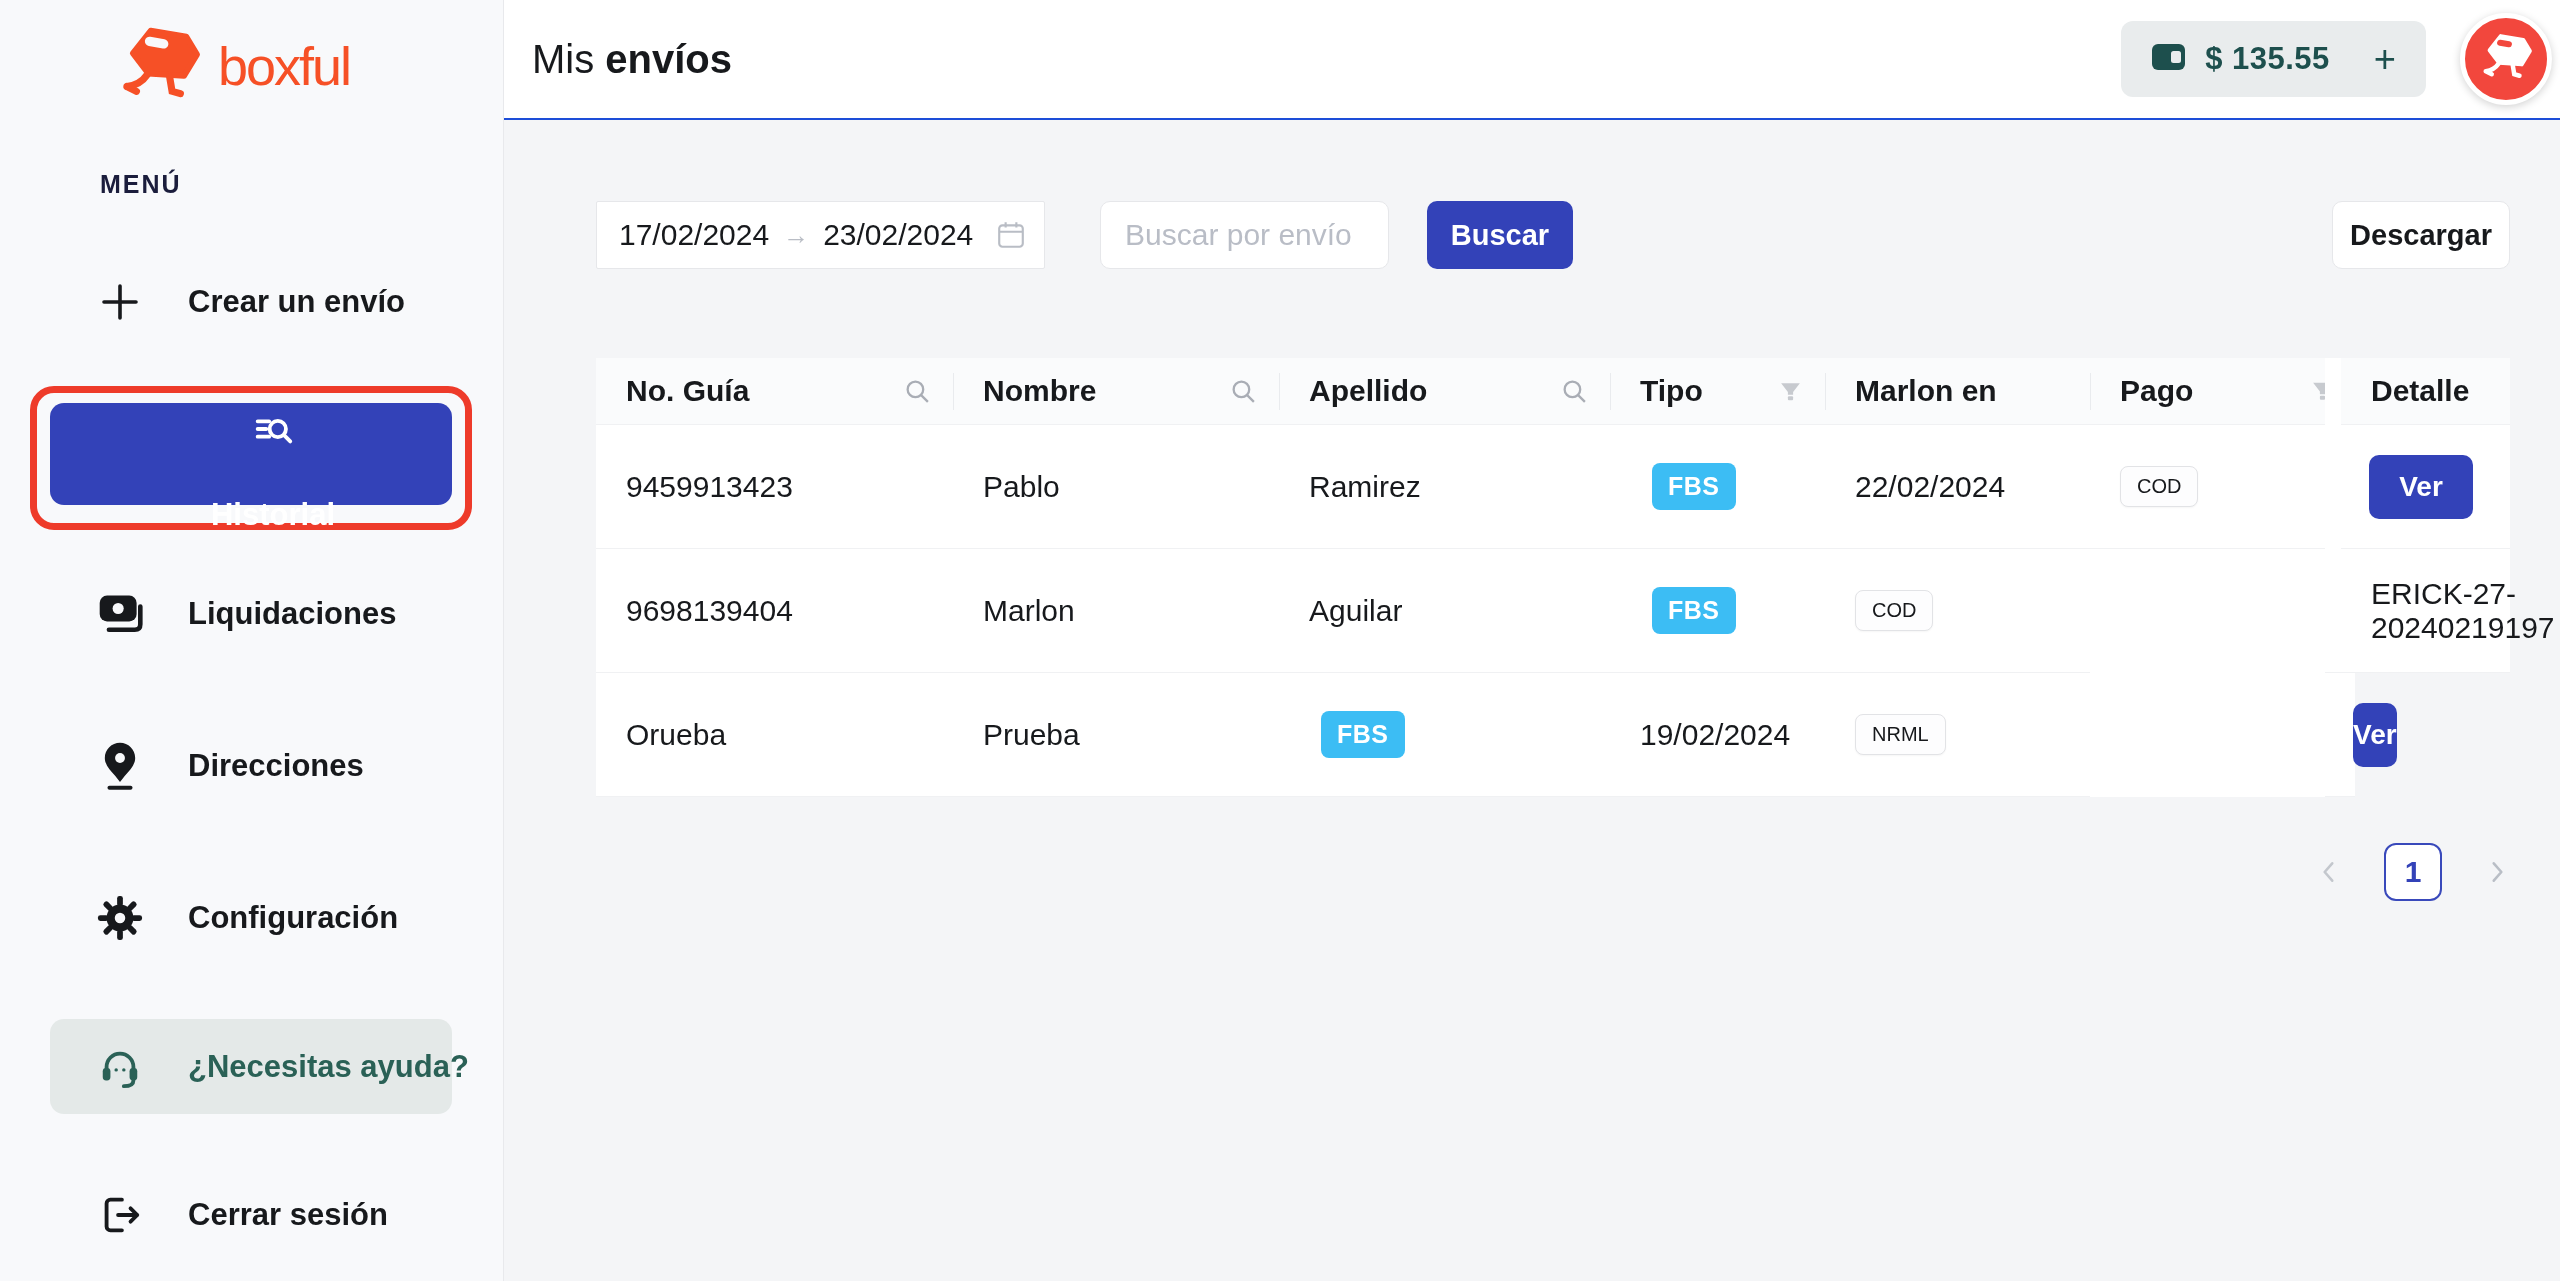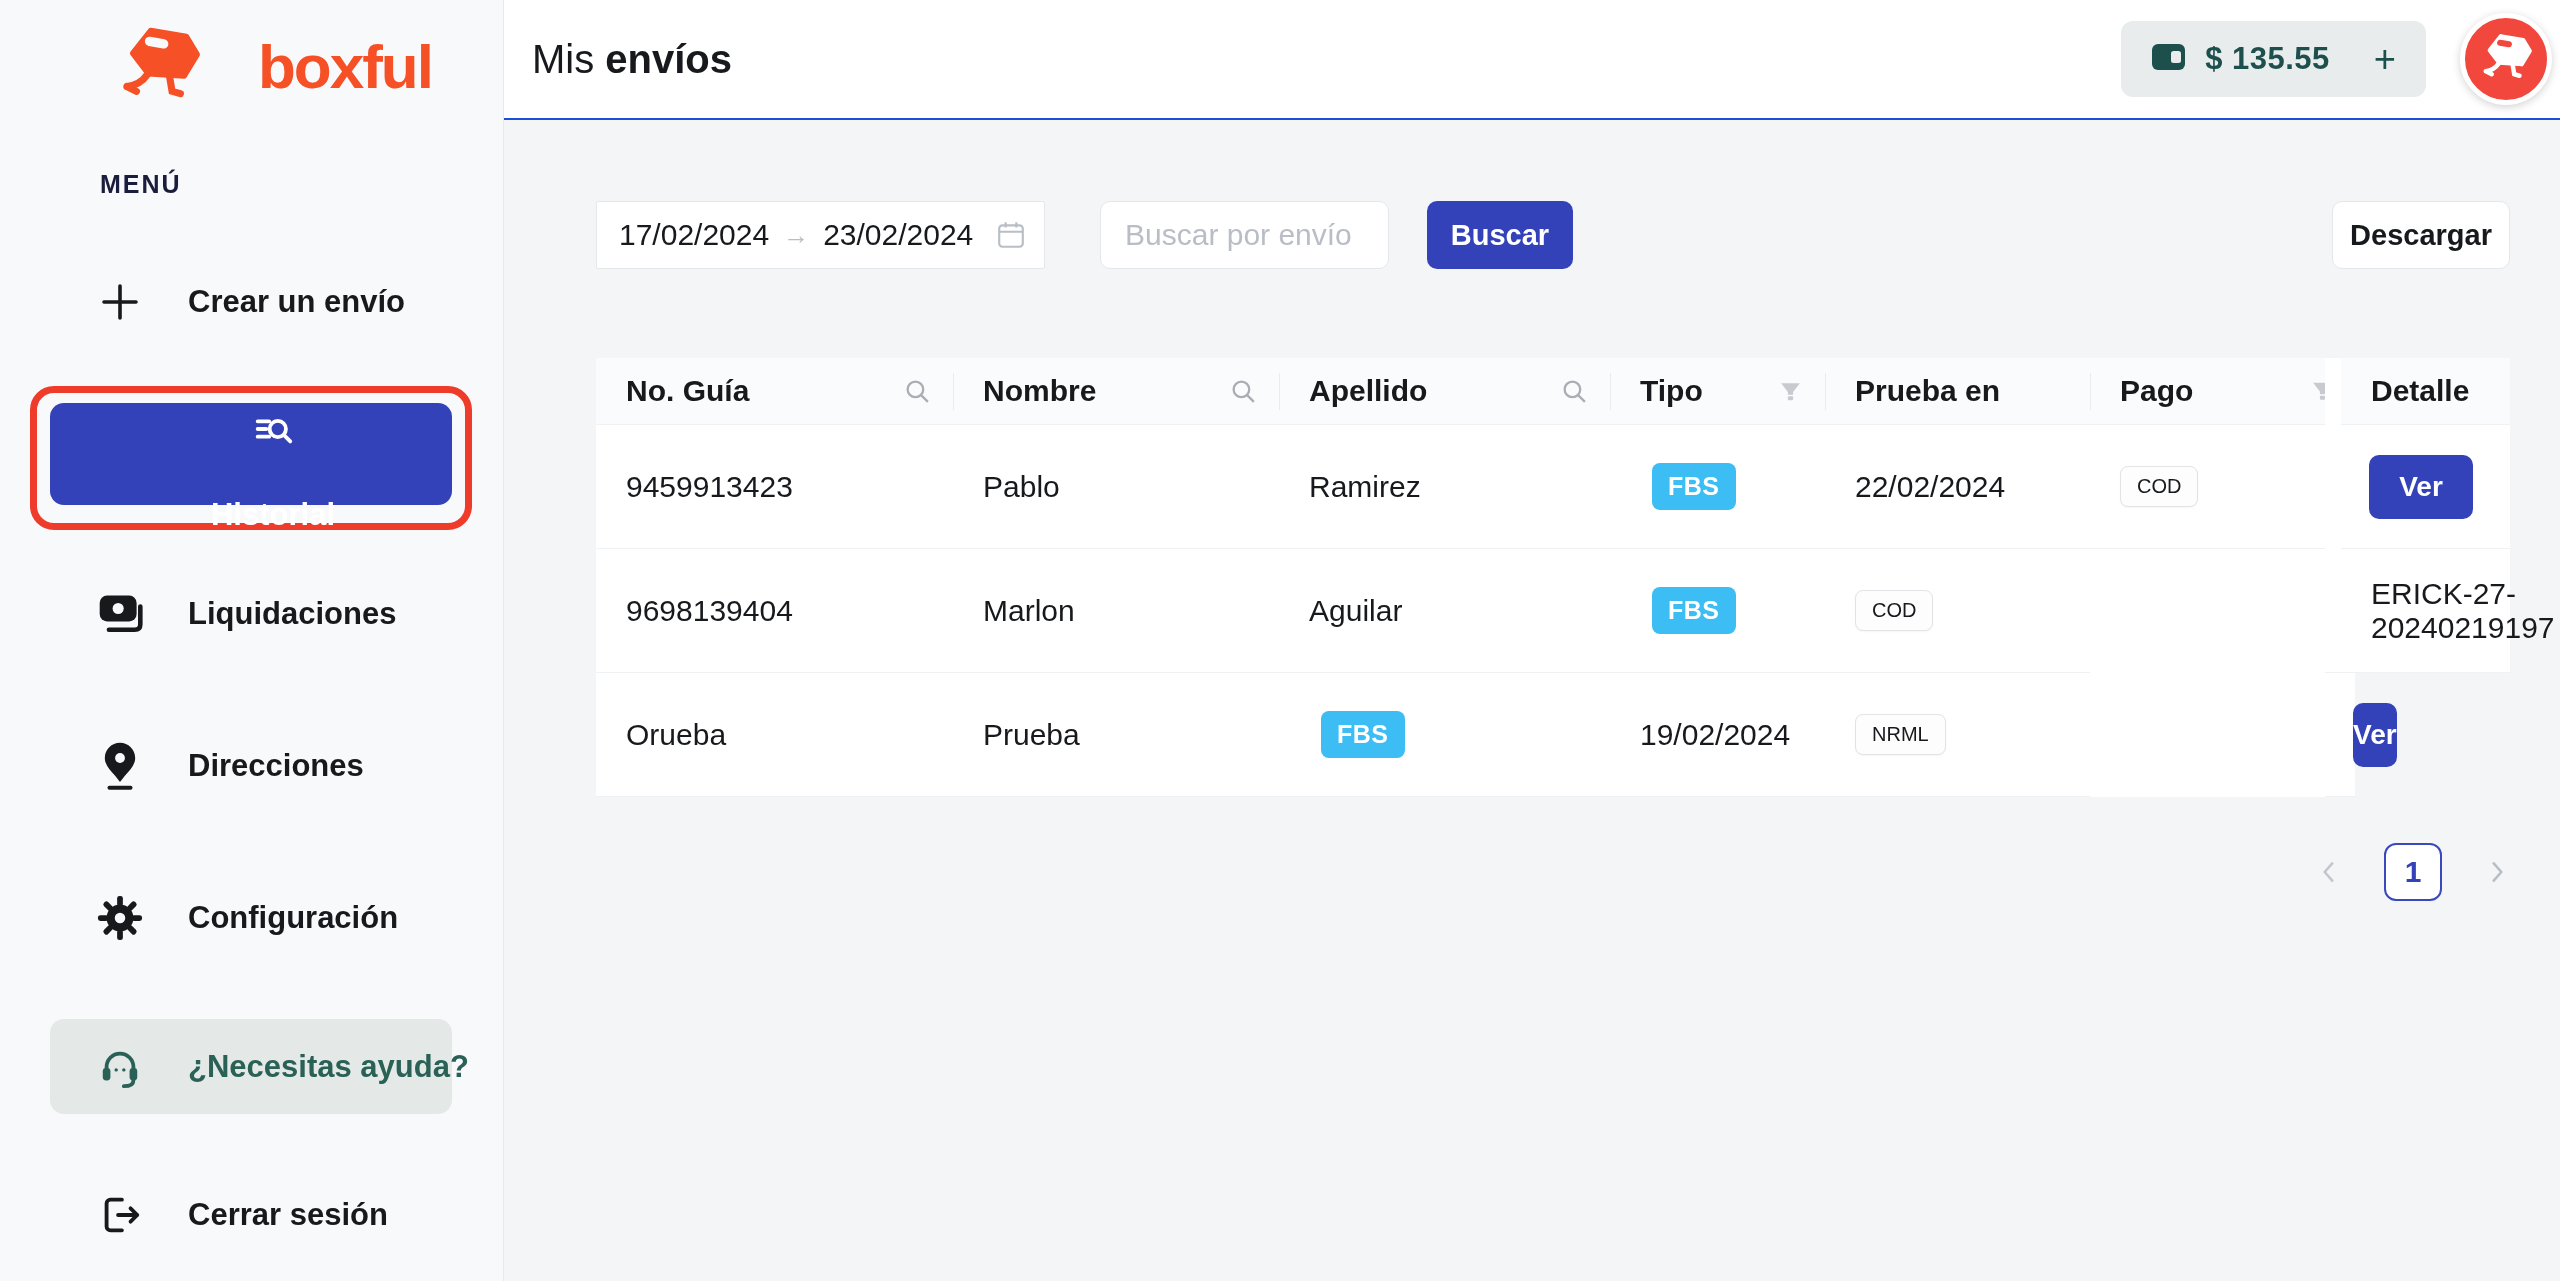--- a/index.html
+++ b/index.html
@@ -8,21 +8,21 @@
     --sidebar-bg:#f8f9fb; --content-bg:#f4f5f7; --thead-bg:#fafbfc;
     --ink:#17191c; --line:#e8e9ec; --row-line:#f0f1f3; --muted-icon:#a9adb5;
   }
   *{box-sizing:border-box; margin:0; padding:0;}
   html,body{margin:0;}
   body{width:2560px; height:1281px; overflow:hidden; font-family:"Liberation Sans", sans-serif; color:var(--ink); display:flex; background:var(--content-bg);}
 
   
   .sidebar{width:504px; height:100%; background:var(--sidebar-bg); border-right:1px solid var(--line); flex:0 0 auto;}
   .logo{display:flex; align-items:center; gap:16px; margin:26px 0 0 116px;}
-  .logo-text{font-size:62px; font-weight:700; letter-spacing:-2px; color:var(--brand-orange);margin-left:40px;}
+  .logo-text{font-size:54px; font-weight:400; letter-spacing:-2px; color:var(--brand-orange);}
   .menu-label{margin:64px 0 0 100px; font-size:25px; font-weight:700; letter-spacing:2px; color:#1b1d3c;}
   .nav{margin-top:52px; padding-left:50px;}
   .menu-item{width:402px; height:102px; border-radius:14px; display:flex; align-items:center; padding-left:44px; gap:42px; margin-bottom:50px; cursor:pointer;}
   .menu-item .mi-icon{width:52px; display:flex; justify-content:center; align-items:center; flex:0 0 52px;}
   .menu-item .mi-label{font-size:31px; font-weight:600; color:var(--ink); white-space:nowrap;}
   .menu-item.active{background:var(--primary);}
   .menu-item.active .mi-label{color:#fff;}
   .annotation{width:max-content; margin:-17px 0 33px -20px; padding:10px 13px; border:7px solid var(--annotation-red); border-radius:24px;}
   .annotation .menu-item{margin-bottom:8px;flex-direction:column;}
   .help-pill{background:#e4e9e8; height:95px;}
@@ -260,21 +260,21 @@
         <span>Tipo</span>
           <span class="hdr-gap"></span>
         <span class="hdr-icon">
           <svg width="25" height="25" viewBox="0 0 24 24" fill="#c7cacf">
               <path d="M3 4 H21 L14.5 12.5 V15 H9.5 V12.5 Z"></path>
               <rect x="9.5" y="16.5" width="5" height="4" rx="1"></rect>
             </svg>
         </span>
       </div>
       <div class="th div-line">
-        <span>Prueba en</span>
+        <span>Marlon en</span>
       </div>
       <div class="th div-line th-pago">
         <span>Pago</span>
         <span class="hdr-icon">
           <svg width="25" height="25" viewBox="0 0 24 24" fill="#c7cacf">
               <path d="M3 4 H21 L14.5 12.5 V15 H9.5 V12.5 Z"></path>
               <rect x="9.5" y="16.5" width="5" height="4" rx="1"></rect>
             </svg>
         </span>
       </div>

